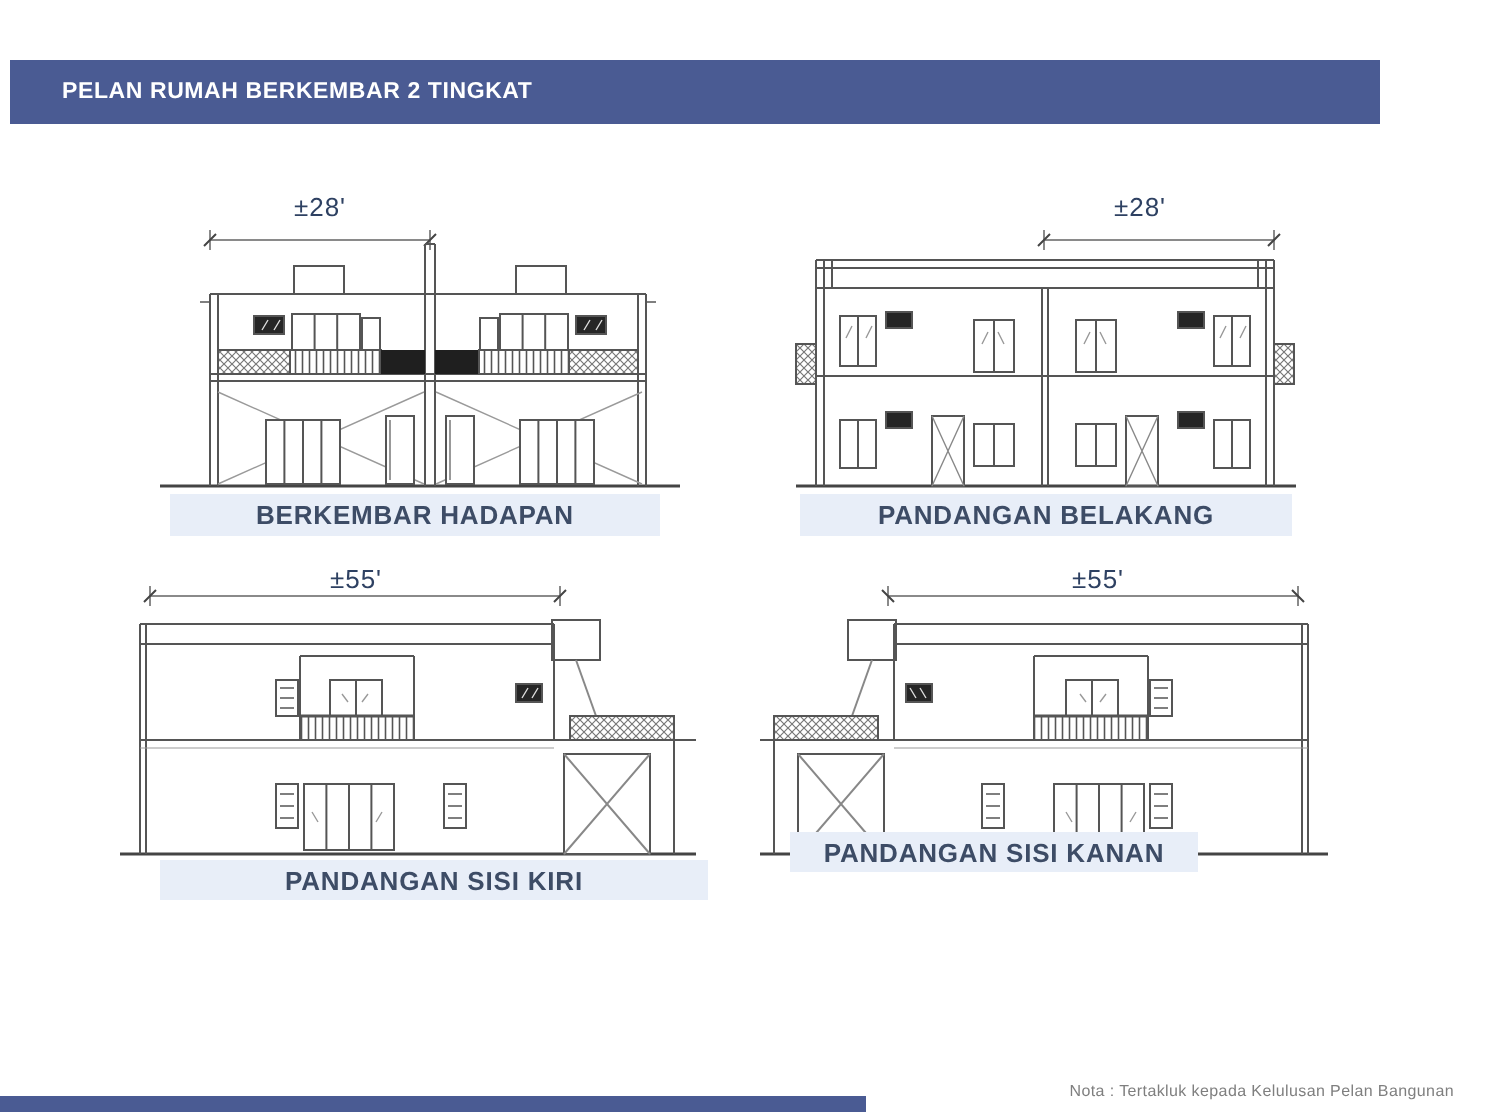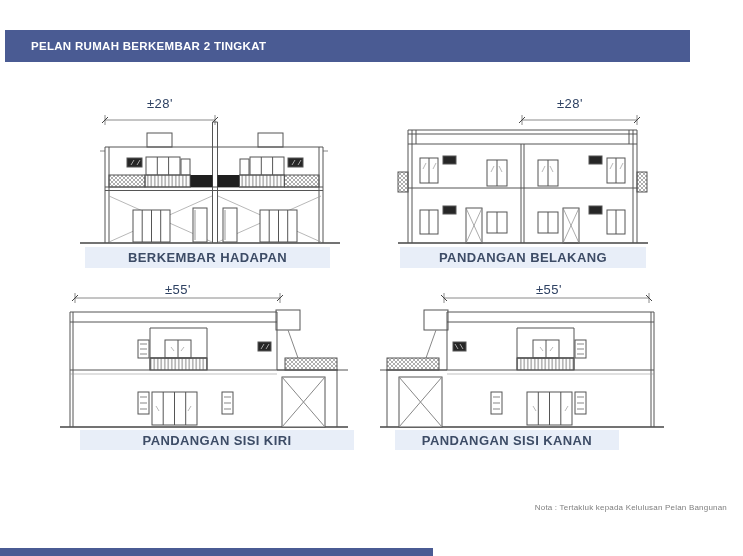--- a/index.html
+++ b/index.html
@@ -9,21 +9,21 @@
         background:#4a5b93;display:flex;align-items:center;}
   .title-bar span{color:#fff;font-size:11.5px;font-weight:bold;letter-spacing:.3px;
         padding-left:26px;}
   .view{position:absolute;}
   .dim-text{position:absolute;width:80px;text-align:center;font-size:13px;font-weight:normal;
         color:#2e4162;letter-spacing:.5px;}
   .caption{position:absolute;background:#e8eef8;display:flex;align-items:center;
         justify-content:center;}
   .caption span{color:#3d4c66;font-size:13px;font-weight:bold;letter-spacing:.4px;
         white-space:nowrap;}
-  .note{position:absolute;right:16px;top:503px;font-size:8px;color:#7f7f7f;letter-spacing:.2px;}
+  .note{position:absolute;right:16px;top:541px;font-size:8px;color:#7f7f7f;letter-spacing:.2px;}
   .footer-bar{position:absolute;left:0;top:548px;width:433px;height:8px;background:#4a5b93;}
   svg{position:absolute;left:0;display:block;}
 </style>
 </head>
 <body>
 
 <div class="page">
 
   <svg width="0" height="0" aria-hidden="true">
     <defs>
@@ -224,21 +224,21 @@
     <div class="caption" style="left:22px;top:150px;width:274px;height:20px;">
       <span>PANDANGAN SISI KIRI</span>
     </div>
   </section>
 
   <section class="view" style="left:380px;top:280px;width:300px;height:176px;">
     <div class="dim-text" style="left:129px;top:2px;">±55'</div>
     <svg style="top:12px;" width="300" height="152" viewBox="0 0 300 152" aria-hidden="true">
       <use href="#side-draw" transform="translate(286,0) scale(-1,1)"></use>
     </svg>
-    <div class="caption" style="left:15px;top:150px;width:224px;height:20px;">
+    <div class="caption" style="left:15px;top:136px;width:204px;height:20px;">
       <span>PANDANGAN SISI KANAN</span>
     </div>
   </section>
 
   <div class="note">Nota : Tertakluk kepada Kelulusan Pelan Bangunan</div>
   <div class="footer-bar"></div>
 
 </div>
 
 </body></html>

